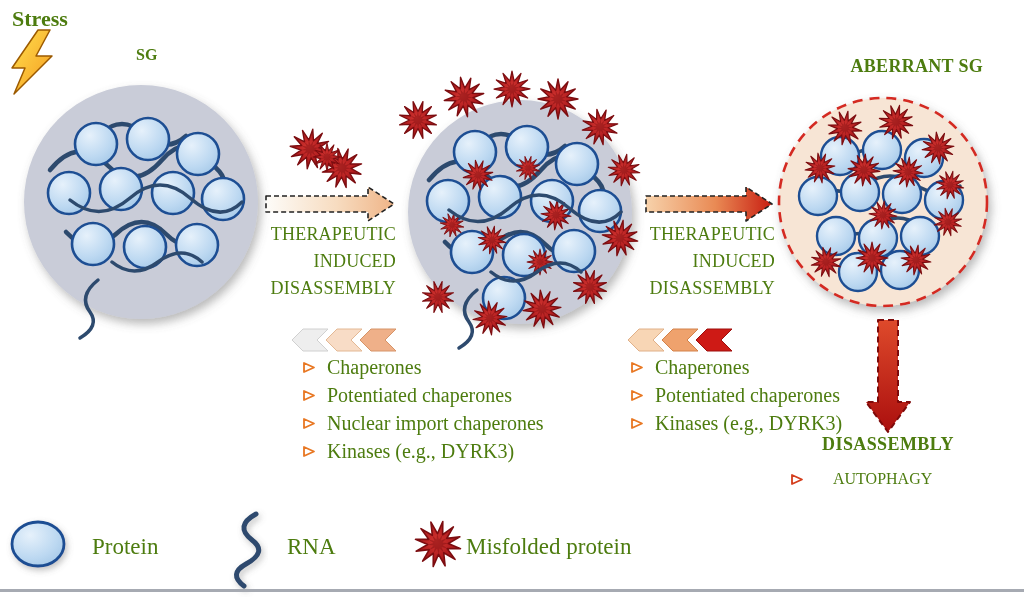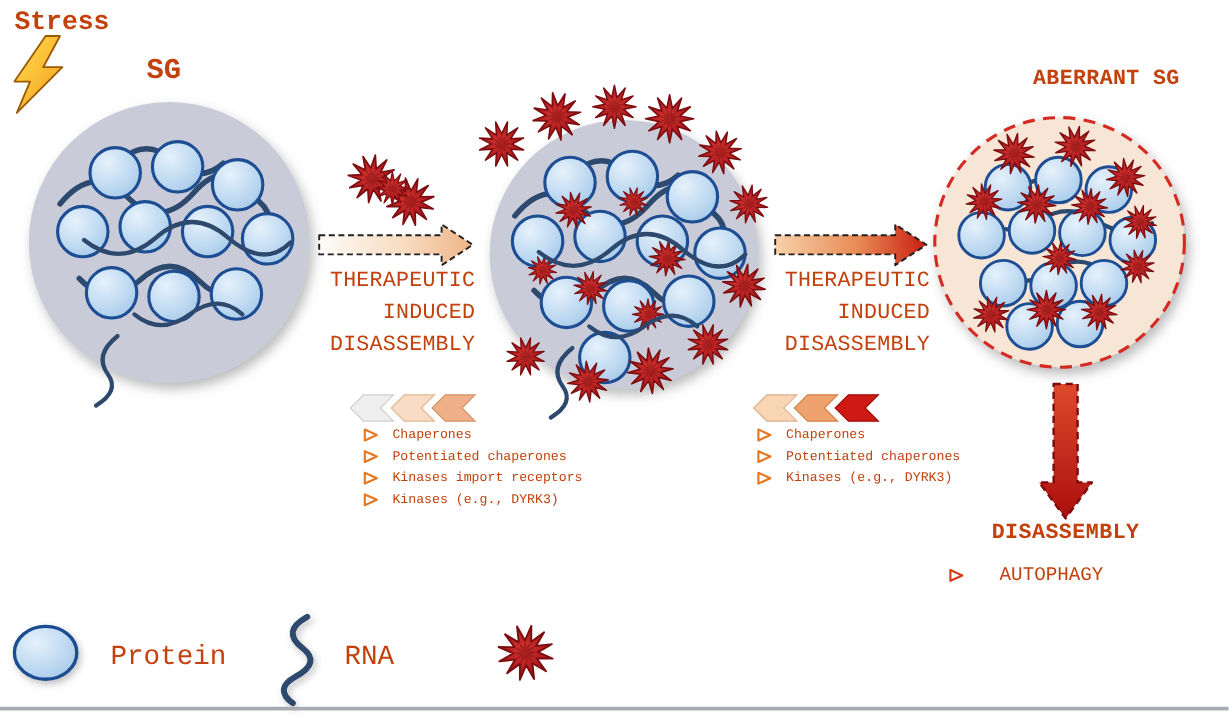--- a/index.html
+++ b/index.html
@@ -1,32 +1,32 @@
 <!DOCTYPE html>
 <html><head>
 <meta charset="utf-8">
 <style>
   * { margin:0; padding:0; box-sizing:border-box; }
   body { background:#ffffff; }
   .stage {
     position:relative; width:1024px; height:597px; background:#ffffff;
-    font-family:Liberation Mono, monospace; color:#c2410c; overflow:hidden;
+    font-family:Liberation Serif, serif; color:#4d7c0f; overflow:hidden;
   }
   .art { position:absolute; left:0; top:0; }
   .label { position:absolute; }
   .stress-label { left:12px; top:6px; font-size:22px; font-weight:bold; }
-  .sg-label { left:122px; top:46px; font-size:24px; font-weight:bold; }
+  .sg-label { left:136px; top:46px; font-size:16px; font-weight:bold; }
   .aberrant-label { left:783px; top:56px; width:200px; font-size:18px; font-weight:bold; text-align:right; letter-spacing:0.3px; }
   .arrow-label { width:132px; font-size:18px; line-height:1.5; text-align:right; letter-spacing:0.2px; }
   .arrow-label-1 { left:264px; top:221px; }
   .arrow-label-2 { left:643px; top:221px; }
   .list { position:absolute; display:flex; flex-direction:column; gap:5px; }
   .list-left { left:302px; top:356px; }
   .list-right { left:630px; top:356px; }
-  .li { display:flex; align-items:center; gap:11px; font-size:11px; white-space:nowrap; }
+  .li { display:flex; align-items:center; gap:11px; font-size:20px; white-space:nowrap; }
   .bullet { flex:0 0 auto; display:block; }
   .degradation-label { left:798px; top:434px; width:180px; font-size:18px; font-weight:bold; text-align:center; letter-spacing:0.4px; }
   .autophagy-row { position:absolute; left:790px; top:470px; display:flex; align-items:center; gap:29px; font-size:16px; }
   .legend-label { font-size:23px; }
   .legend-protein { left:92px; top:534px; }
   .legend-rna { left:287px; top:534px; }
   .legend-misfolded { left:466px; top:534px; }
   .bottom-rule { position:absolute; left:0; top:589px; width:1024px; height:3px; background:#a6aab2; }
 </style>
 </head>
@@ -239,21 +239,21 @@
     <div class="li">
       <svg class="bullet" width="14" height="13" viewBox="0 0 14 13">
           <path d="M2 2 L12 6.5 L2 11 Z" fill="#ffffff" stroke="#e87722" stroke-width="1.8" stroke-linejoin="round"></path>
         </svg>
       <span>Potentiated chaperones</span>
     </div>
     <div class="li">
       <svg class="bullet" width="14" height="13" viewBox="0 0 14 13">
           <path d="M2 2 L12 6.5 L2 11 Z" fill="#ffffff" stroke="#e87722" stroke-width="1.8" stroke-linejoin="round"></path>
         </svg>
-      <span>Kinases import receptors</span>
+      <span>Nuclear import chaperones</span>
     </div>
     <div class="li">
       <svg class="bullet" width="14" height="13" viewBox="0 0 14 13">
           <path d="M2 2 L12 6.5 L2 11 Z" fill="#ffffff" stroke="#e87722" stroke-width="1.8" stroke-linejoin="round"></path>
         </svg>
       <span>Kinases (e.g., DYRK3)</span>
     </div>
   </div>
 
   <div class="list list-right">
@@ -281,16 +281,17 @@
 
   <div class="autophagy-row">
     <svg class="bullet" width="14" height="13" viewBox="0 0 14 13">
         <path d="M2 2 L12 6.5 L2 11 Z" fill="#ffffff" stroke="#d43d1c" stroke-width="1.8" stroke-linejoin="round"></path>
       </svg>
     <span>AUTOPHAGY</span>
   </div>
 
   <div class="label legend-label legend-protein">Protein</div>
   <div class="label legend-label legend-rna">RNA</div>
+  <div class="label legend-label legend-misfolded">Misfolded protein</div>
 
   <div class="bottom-rule"></div>
 
 </div>
 
 </body></html>

